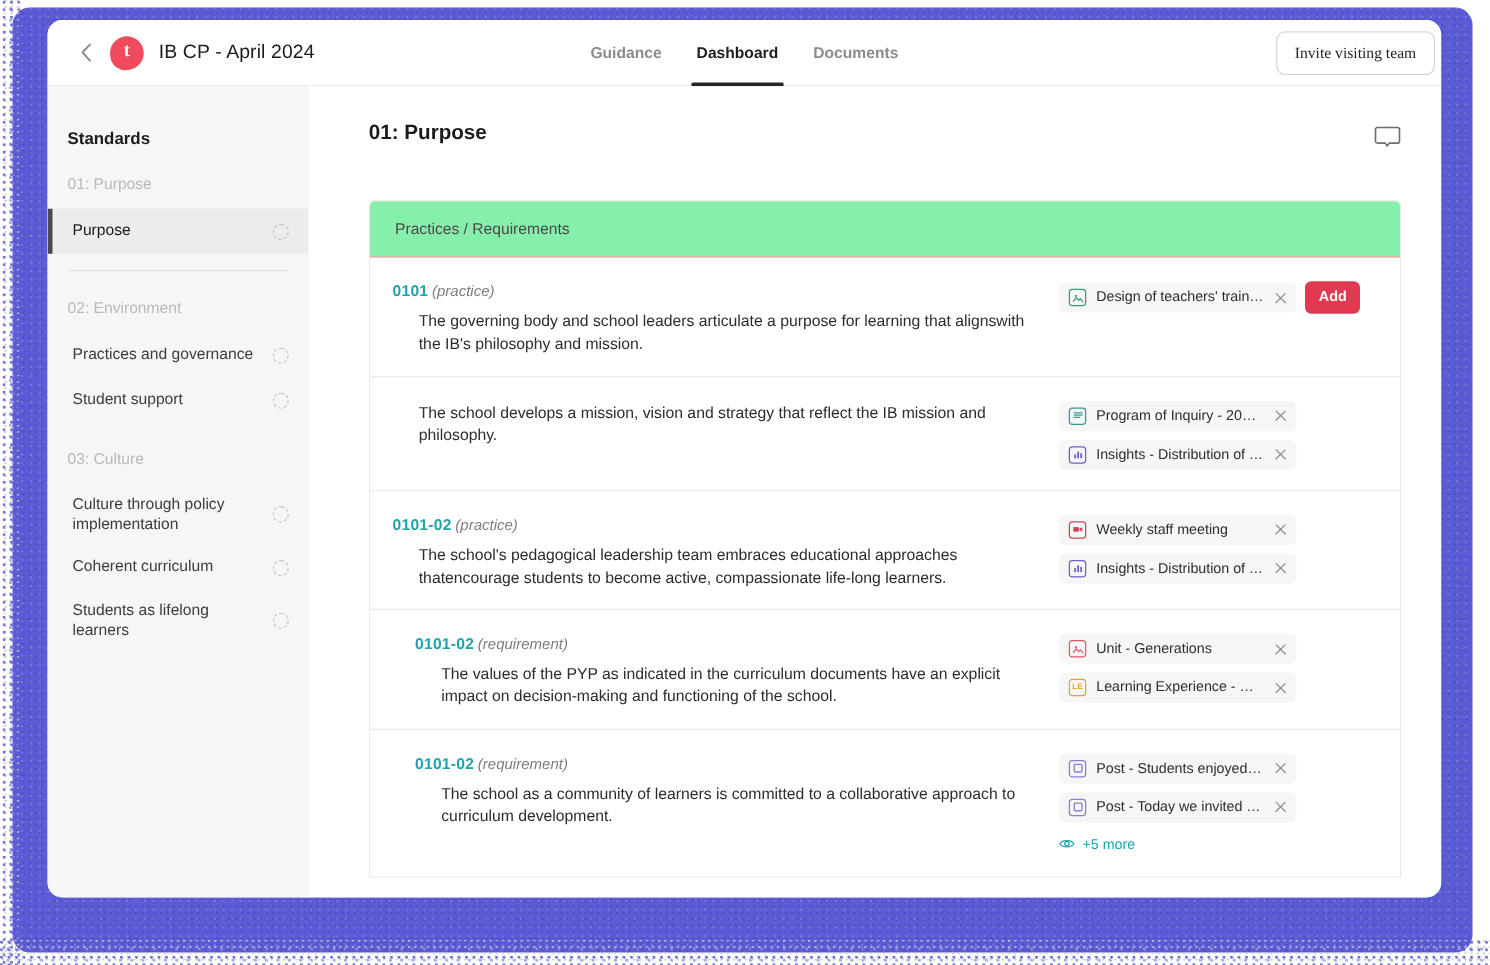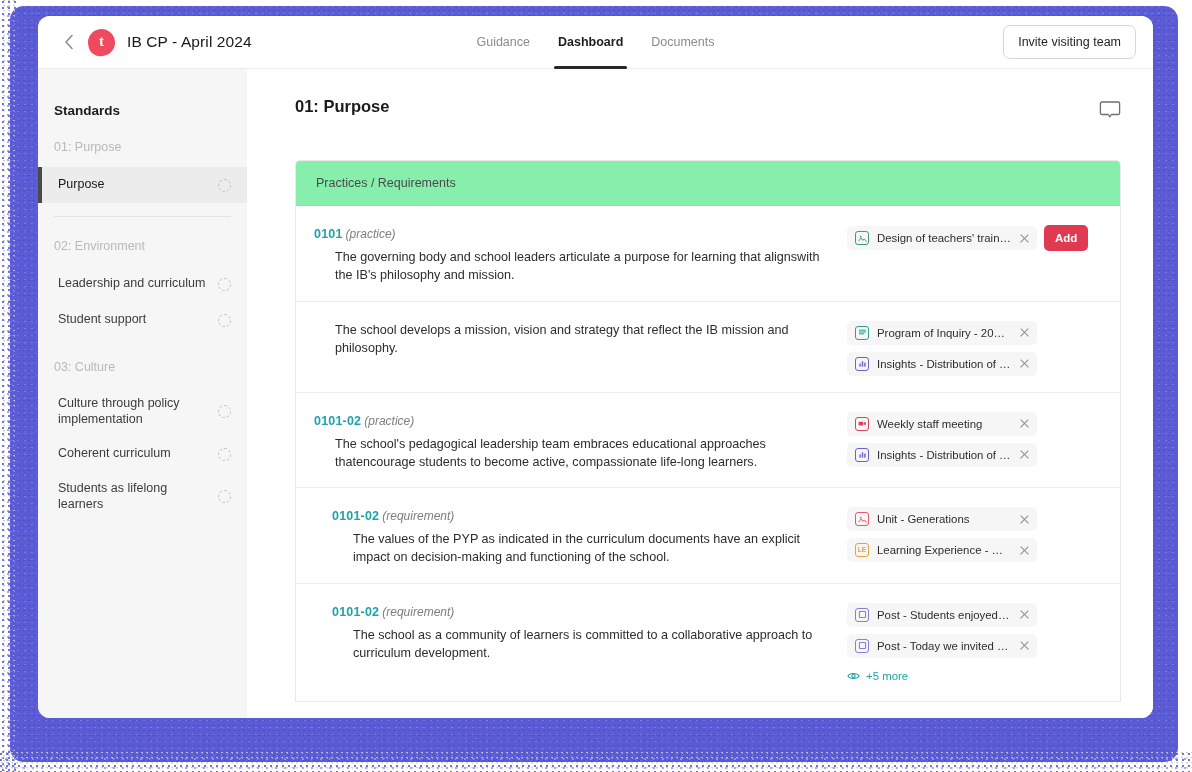--- a/index.html
+++ b/index.html
@@ -121,42 +121,43 @@
     gap: 28px;
   }
   .tab {
     position: relative;
     font-size: 12.5px;
     color: #8b8b8b;
     height: 53px;
     display: flex; align-items: center;
     cursor: pointer;
     white-space: nowrap;
+    font-weight: bold;
   }
   .tab.active { color: #1d1d1d; font-weight: 700; }
   .tab.active::after {
     content: "";
     position: absolute;
     left: -4px; right: -4px; bottom: 0;
     height: 3px;
     background: #262626;
     border-radius: 2px;
   }
   #invite-btn {
     position: absolute;
-    right: 17px;
+    right: 5px;
     padding: 9px 14px;
     font-size: 12.5px;
     color: #252525;
     background: #fff;
     border: 1px solid #d6d6d6;
     border-radius: 7px;
     cursor: pointer;
     white-space: nowrap;
-    font-family: Liberation Sans, sans-serif;
+    font-family: Liberation Serif, serif;
   }
 
   
   #body-split { display: flex; height: 649px; }
 
   
   #sidebar {
     width: 209px;
     flex: 0 0 209px;
     background: #f6f6f6;
@@ -406,21 +407,21 @@
         <div class="nav-item active">
           <span class="nav-label">Purpose</span>
           <span class="ring"></span>
         </div>
         <div class="nav-sep"></div>
       </div>
 
       <div class="group">
         <div class="group-label">02: Environment</div>
         <div class="nav-item">
-          <span class="nav-label">Leadership and curriculum</span>
+          <span class="nav-label">Practices and governance</span>
           <span class="ring"></span>
         </div>
         <div class="nav-item">
           <span class="nav-label">Student support</span>
           <span class="ring"></span>
         </div>
       </div>
 
       <div class="group">
         <div class="group-label">03: Culture</div>

